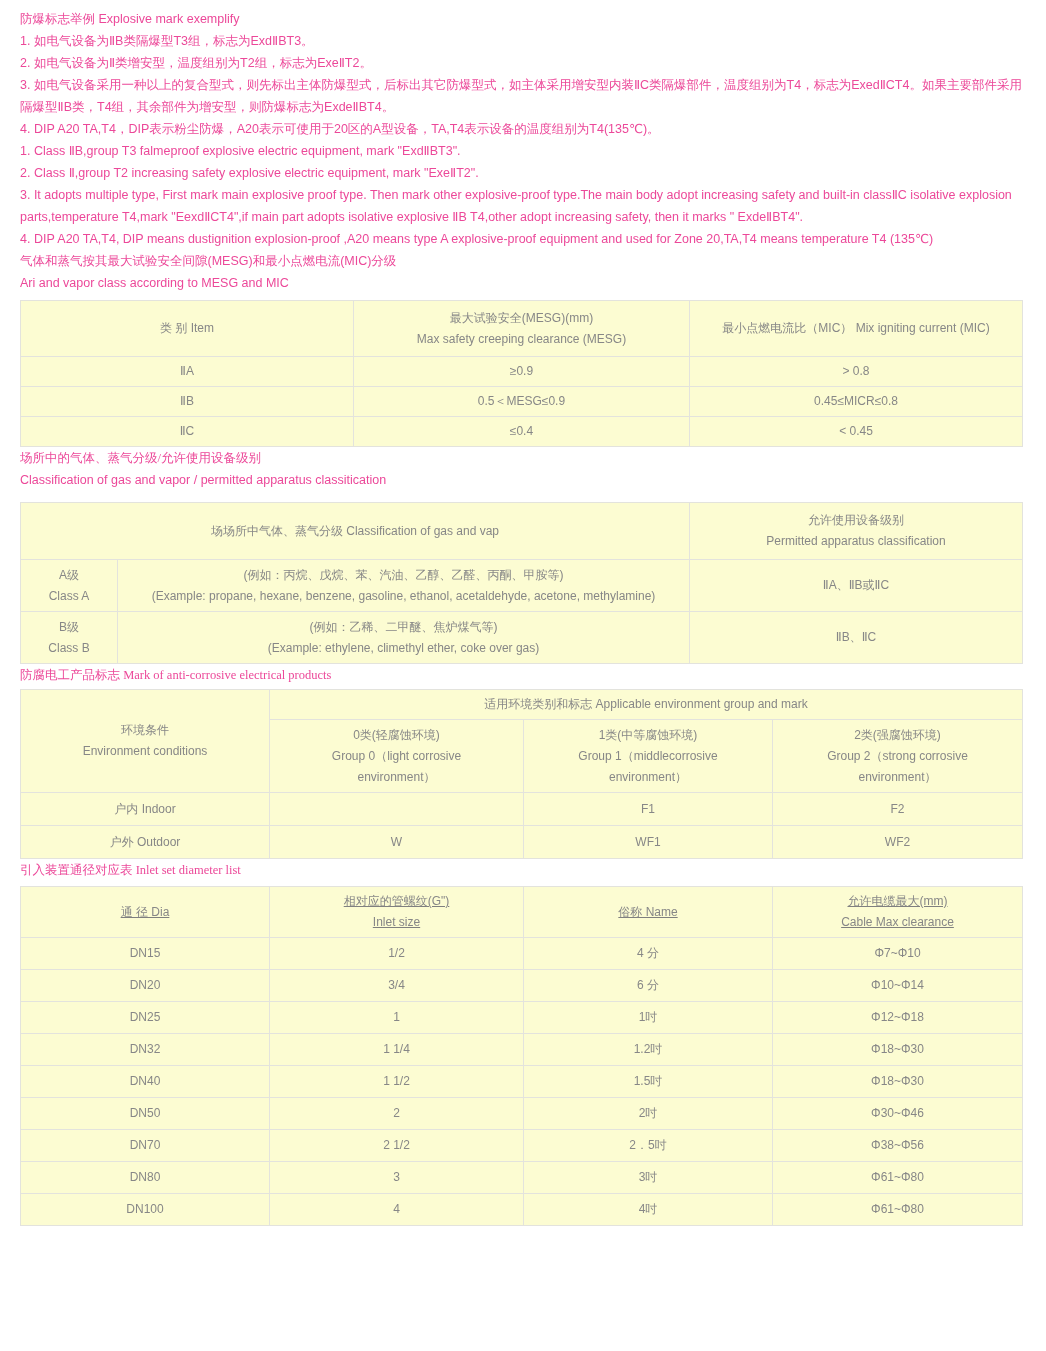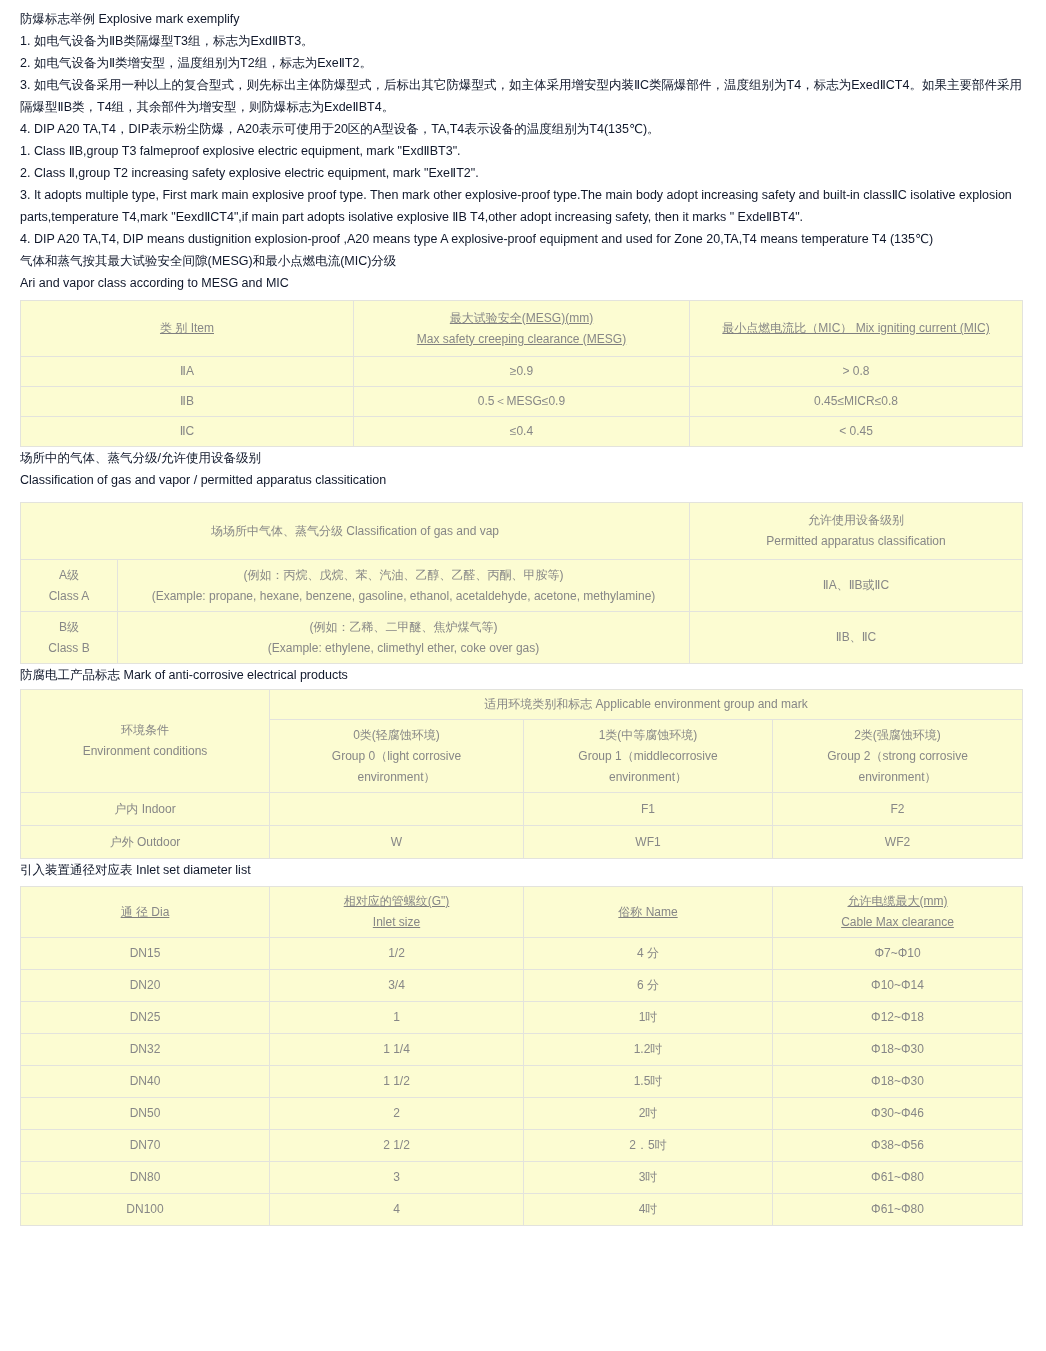--- a/index.html
+++ b/index.html
@@ -4,22 +4,22 @@
 <style>
   html,body { margin:0; padding:0; background:#ffffff; }
   body {
     width:1046px;
     font-family:"Liberation Sans","DejaVu Sans",sans-serif;
     color:#7f7f7f;
     -webkit-font-smoothing:antialiased;
   }
   .content { padding:8px 24px 28px 20px; width:1002px; }
 
-  p.line { margin:0; font-size:12.5px; line-height:22px; color:#0f172a; }
-  .gap-lg { margin-top:18px; }
+  p.line { margin:0; font-size:12.5px; line-height:22px; color:#ec4899; }
+  .gap-lg { margin-top:18px;font-family:Liberation Serif, serif; }
   .gap-md { margin-top:8px; }
 
   table.tbl {
     border-collapse:collapse;
     table-layout:fixed;
     width:1002px;
     border:1px solid #d8d8d3;
   }
   .tbl th, .tbl td {
     background:#fcfcd2;
@@ -29,21 +29,21 @@
     vertical-align:middle;
     font-size:12px;
     line-height:21px;
     padding:0 8px;
     color:#878787;
     overflow:hidden;
   }
   .cell-line { display:block; }
 
   .t1 { margin-top:6px; }
-  .t1 thead tr { height:56px;text-decoration:underline; }
+  .t1 thead tr { height:56px; }
   .t1 tbody tr { height:30px; }
 
   .t2 { margin-top:11px; }
   .t2 thead tr { height:57px; }
   .t2 tbody tr { height:52px; }
 
   .t3 { margin-top:3px; }
   .t3 tr.group-row { height:30px; }
   .t3 tr.subhead-row { height:73px; }
   .t3 tbody tr { height:33px; }

